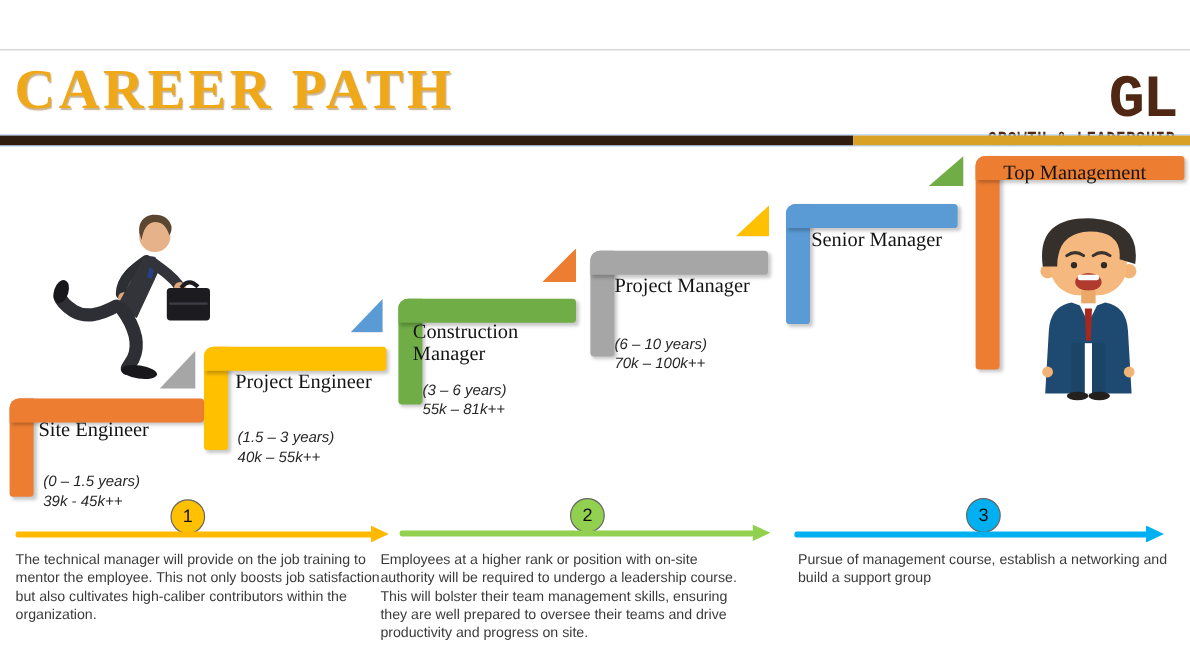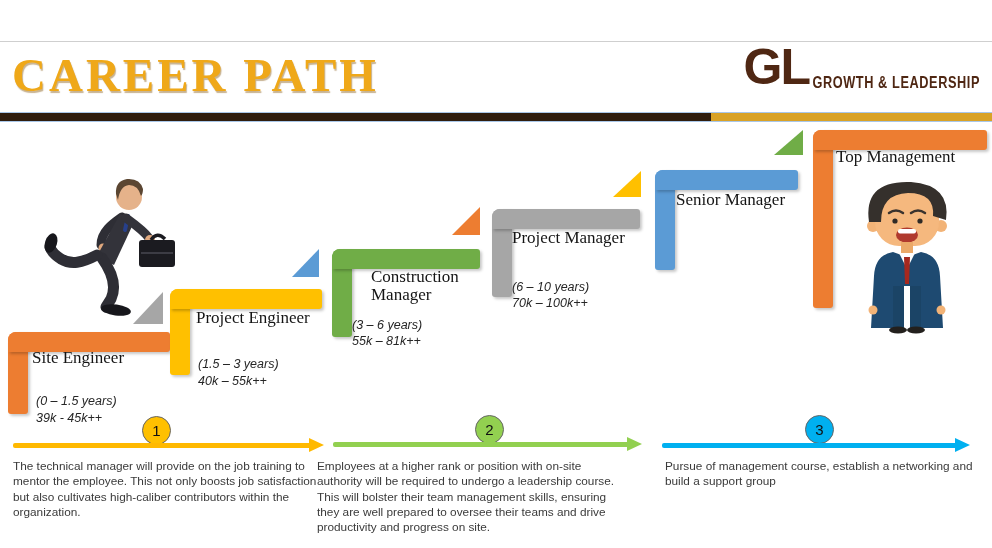--- a/index.html
+++ b/index.html
@@ -3,21 +3,21 @@
 <meta charset="utf-8">
 <style>
   html,body{margin:0;padding:0;background:#fff;}
   .canvas{position:relative;width:992px;height:548px;background:#fff;overflow:hidden;
           font-family:"Liberation Sans",sans-serif;outline:1px solid #cfcfcf;margin-top:42px;}
 
   
   .title{position:absolute;left:12px;top:6px;font-family:"Liberation Serif",serif;
          font-weight:700;font-size:47px;letter-spacing:3px;color:#EFA819;
          text-shadow:1px 2px 1px rgba(130,85,10,.45);}
-  .logo{position:absolute;right:12px;top:5px;display:flex;flex-direction:row;align-items:flex-end;}
+  .logo{position:absolute;right:12px;top:22px;display:flex;flex-direction:column;align-items:flex-end;font-family:Liberation Mono, monospace;}
   .logo-top{display:flex;align-items:flex-end;line-height:.82;font-weight:700;}
   .logo-gl{font-size:50px;color:#4F2713;letter-spacing:-2px;}
   .logo-ec{font-size:39px;color:#E2A42B;letter-spacing:-1px;margin-left:1px;}
   .logo-tag{font-size:13px;font-weight:700;color:#4F2713;letter-spacing:.6px;
             transform:scale(.98,1.28);transform-origin:right top;margin-top:2px;}
   .rule{position:absolute;left:0;right:0;top:70px;height:8px;display:flex;
         border-top:1px solid #A9C7E9;border-bottom:1px solid #A9C7E9;}
   .rule-brown{width:711px;height:100%;}
   .rule-gold{flex:1;height:100%;}
 
@@ -26,27 +26,27 @@
   .vbar{width:20px;border-top-left-radius:8px;border-bottom-left-radius:3px;border-bottom-right-radius:3px;}
   .hbar{height:20px;border-top-left-radius:8px;border-top-right-radius:3px;border-bottom-right-radius:3px;}
   .step-title{position:absolute;font-family:"Liberation Serif",serif;font-size:17px;color:#141414;line-height:1.08;}
   .step-years,.step-salary{position:absolute;font-style:italic;font-size:12.5px;color:#262626;}
 
   .s1 .vbar{left:8px;top:290px;height:82px}   .s1 .hbar{left:8px;top:290px;width:162px}
   .s1 .step-title{left:32px;top:307px}        .s1 .step-years{left:36px;top:352px} .s1 .step-salary{left:36px;top:369px}
   .s2 .vbar{left:170px;top:247px;height:86px} .s2 .hbar{left:170px;top:247px;width:152px}
   .s2 .step-title{left:196px;top:267px}       .s2 .step-years{left:198px;top:315px} .s2 .step-salary{left:198px;top:332px}
   .s3 .vbar{left:332px;top:207px;height:88px} .s3 .hbar{left:332px;top:207px;width:148px}
-  .s3 .step-title{left:371px;top:226px;width:112px} .s3 .step-years{left:352px;top:276px} .s3 .step-salary{left:352px;top:292px}
+  .s3 .step-title{left:344px;top:226px;width:112px} .s3 .step-years{left:352px;top:276px} .s3 .step-salary{left:352px;top:292px}
   .s4 .vbar{left:492px;top:167px;height:88px} .s4 .hbar{left:492px;top:167px;width:148px}
   .s4 .step-title{left:512px;top:187px}       .s4 .step-years{left:512px;top:238px} .s4 .step-salary{left:512px;top:254px}
   .s5 .vbar{left:655px;top:128px;height:100px}.s5 .hbar{left:655px;top:128px;width:143px}
   .s5 .step-title{left:676px;top:149px}
   .s6 .vbar{left:813px;top:88px;height:178px} .s6 .hbar{left:813px;top:88px;width:174px}
-  .s6 .step-title{left:836px;top:106px}
+  .s6 .step-title{left:836px;top:93px}
 
   
   .tri{position:absolute;clip-path:polygon(0 100%,100% 100%,100% 0);
        filter:drop-shadow(1px 2px 1px rgba(0,0,0,.25));}
   .t1{left:133px;top:250px;width:30px;height:32px}
   .t2{left:292px;top:207px;width:27px;height:28px}
   .t3{left:452px;top:165px;width:28px;height:28px}
   .t4{left:613px;top:129px;width:28px;height:26px}
   .t5{left:774px;top:88px;width:29px;height:25px}
 

